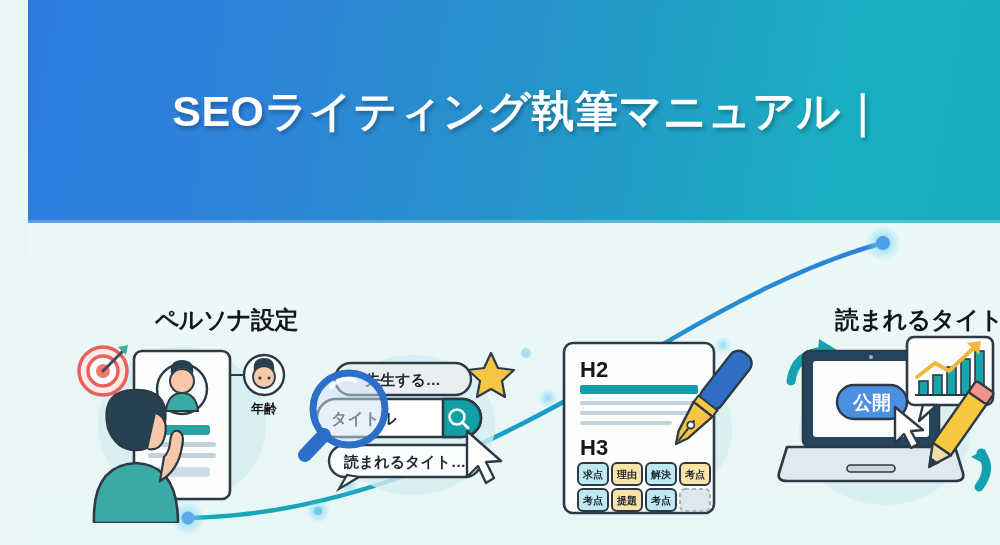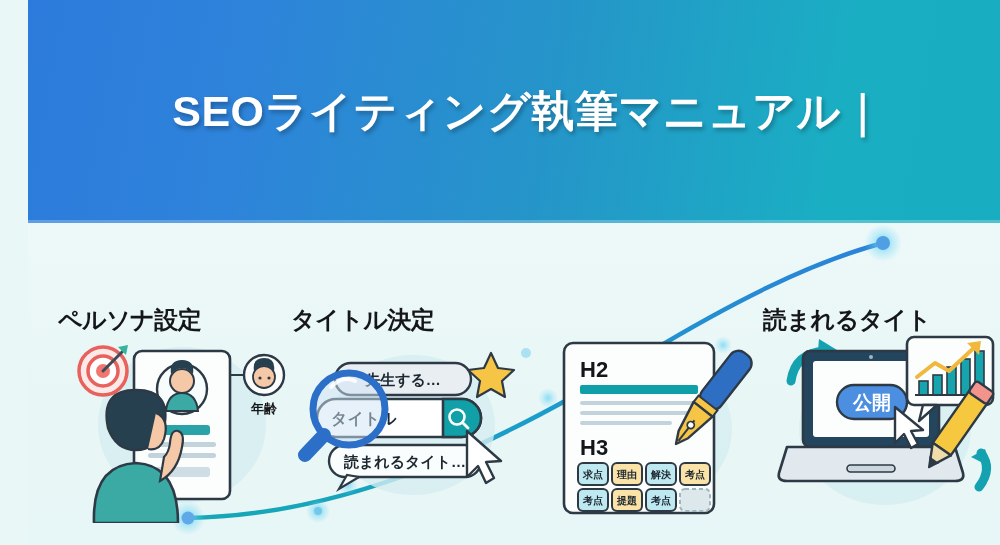--- a/index.html
+++ b/index.html
@@ -34,21 +34,21 @@
     position:absolute; left:0; top:223px; width:1000px; height:322px;
     background:linear-gradient(180deg,#EDF9F9 0%,#E9F6F6 55%,#E7F6F6 100%);
     overflow:hidden;
   }
   .swoosh { position:absolute; left:0; top:0; width:1000px; height:322px; }
 
   
   .steps { position:absolute; left:0; top:223px; width:1000px; height:322px; }
   .step { position:absolute; top:0; width:240px; height:322px; }
   .step-label {
-    position:absolute; top:81px; left:0; width:240px; text-align:left;
+    position:absolute; top:81px; left:0; width:240px; text-align:right;
     font-size:24px; font-weight:bold; color:#15161A; white-space:nowrap;
     letter-spacing:-0.5px;
   }
   .step-art { position:absolute; top:110px; left:0; width:240px; height:190px; }
 </style>
 </head>
 <body>
 
 <div id="root">
 
@@ -126,21 +126,20 @@
             <path d="M36,190 q-2,-58 42,-60 q42,2 42,60Z" fill="#3BA9A4" stroke="#2D3A46" stroke-width="2.6"></path>
             <path d="M50,95 q-8,-38 28,-38 q36,0 28,38 q-8,22 -28,22 q-20,0 -28,-22Z" fill="#26404F" stroke="#2D3A46" stroke-width="2.4"></path>
             <path d="M98,80 q14,6 8,26 q-4,12 -16,10" fill="#F5C9A8" stroke="#2D3A46" stroke-width="2.2"></path>
             <path d="M102,148 q18,-10 22,-34 q3,-14 -4,-16 q-7,-2 -8,12 q-1,9 -6,14Z" fill="#F5C9A8" stroke="#2D3A46" stroke-width="2.2"></path>
           </g>
         </svg>
       </div>
     </div>
 
     <div class="step" style="left:263px;">
-      <div class="step-label">タイトル決定</div>
       <div class="step-art">
         <svg viewBox="0 0 240 190" width="240" height="190">
           <ellipse cx="122" cy="92" rx="82" ry="70" fill="#D4EEF1" opacity=".8"></ellipse>
 
           <g>
             <rect x="44" y="30" width="136" height="32" rx="16" fill="#E9EEF2" stroke="#2D3A46" stroke-width="2.4"></rect>
             <text x="112" y="52" text-anchor="middle" font-size="15" font-weight="bold" fill="#1C2730" font-family="'Liberation Sans',sans-serif">先生する…</text>
           </g>
 
           <g>

